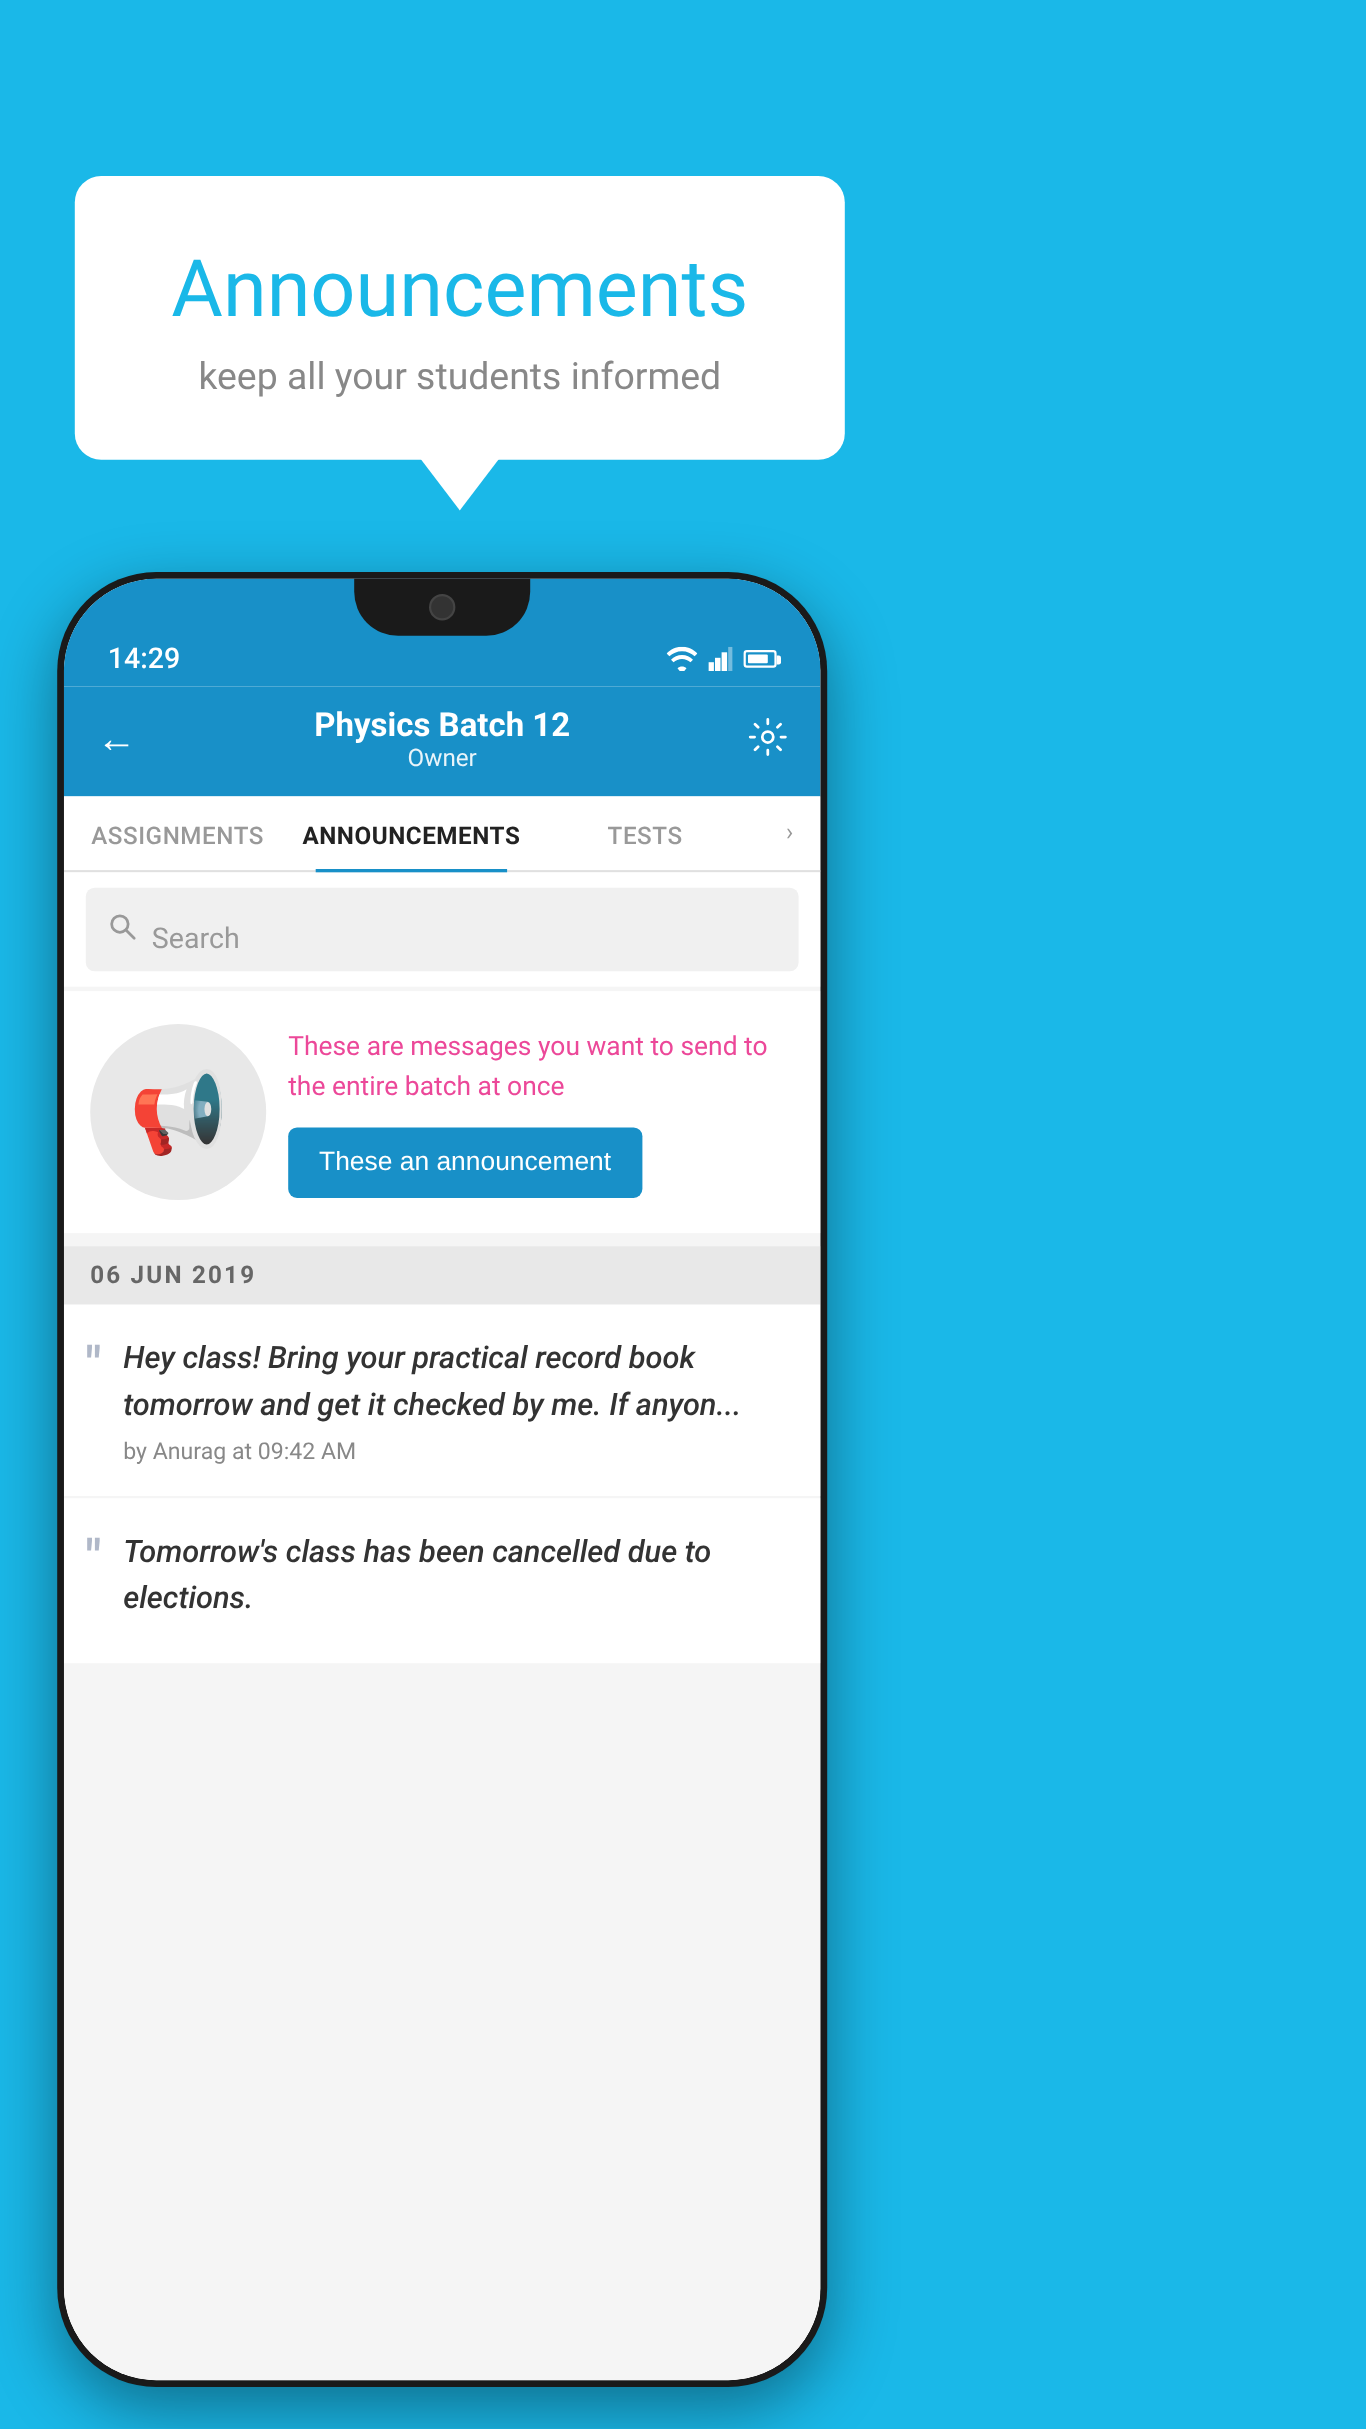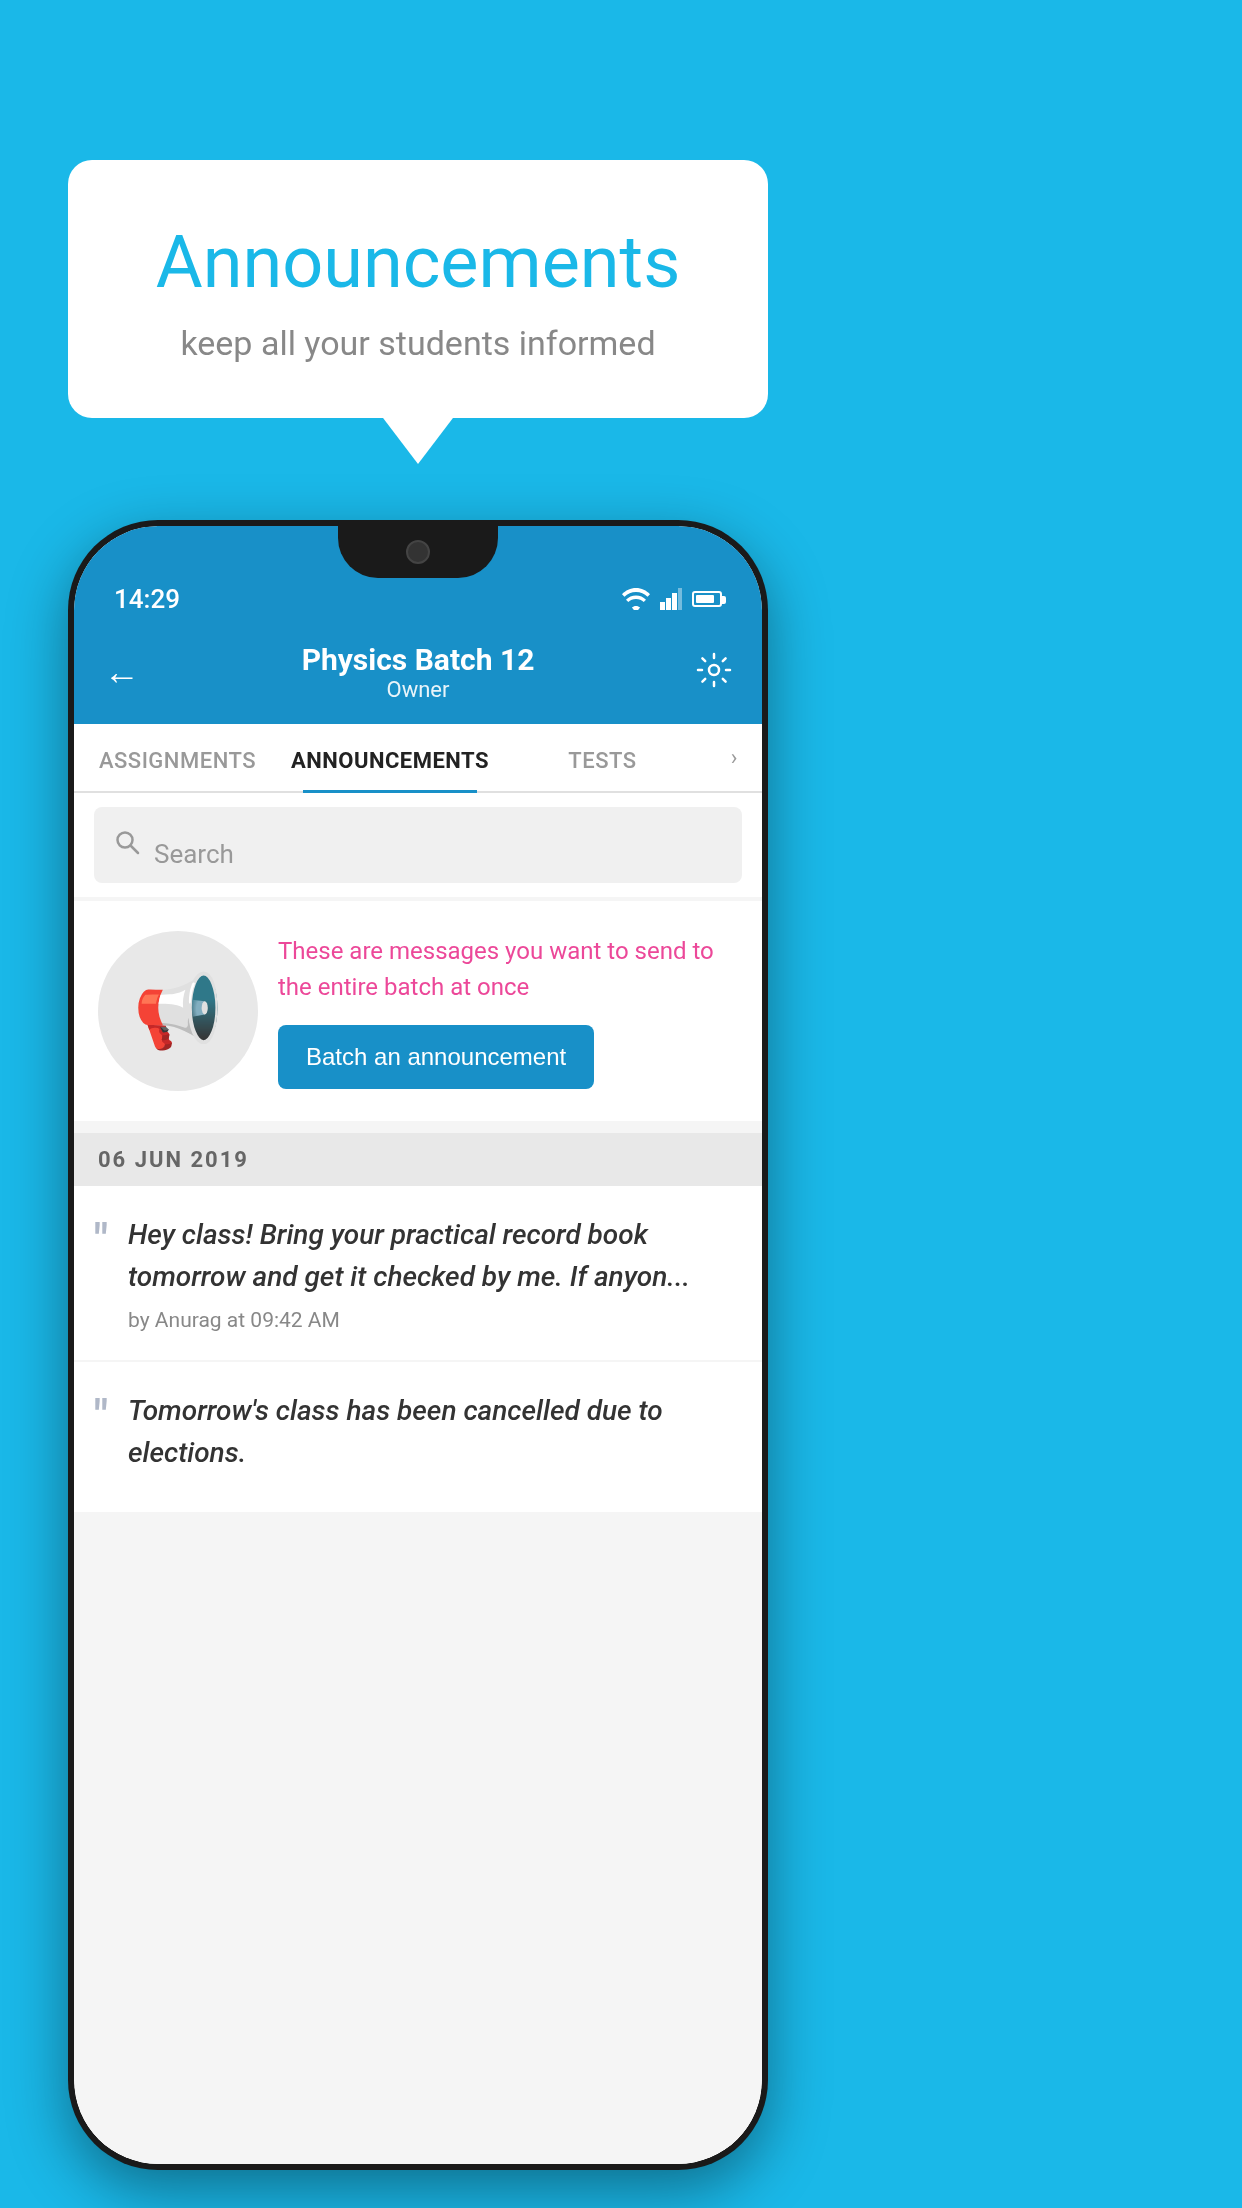--- a/index.html
+++ b/index.html
@@ -52,21 +52,21 @@
     .speech-bubble-subtitle {
       font-size: 34px;
       color: #888;
       font-weight: 400;
     }
 
     
     .phone-container {
       position: absolute;
       top: 520px;
-      left: 68px;
+      left: 52px;
       width: 700px;
       height: 1650px;
     }
 
     .phone-frame {
       width: 100%;
       height: 100%;
       background: #1a1a1a;
       border-radius: 90px;
       position: relative;
@@ -470,21 +470,21 @@
               <span class="search-placeholder">Search</span>
             </div>
           </div>
 
           <div class="promo-card">
             <div class="promo-icon-circle">
               <span class="megaphone-icon">📢</span>
             </div>
             <div class="promo-right">
               <p class="promo-text">These are messages you want to send to the entire batch at once</p>
-              <button class="make-announcement-btn">Batch an announcement</button>
+              <button class="make-announcement-btn">These an announcement</button>
             </div>
           </div>
 
           <div class="date-separator">06  JUN  2019</div>
 
           <div class="announcement-item">
             <div class="quote-icon">"</div>
             <div class="announcement-content">
               <div class="announcement-text">Hey class! Bring your practical record book tomorrow and get it checked by me. If anyon...</div>
               <div class="announcement-meta">by Anurag at 09:42 AM</div>

